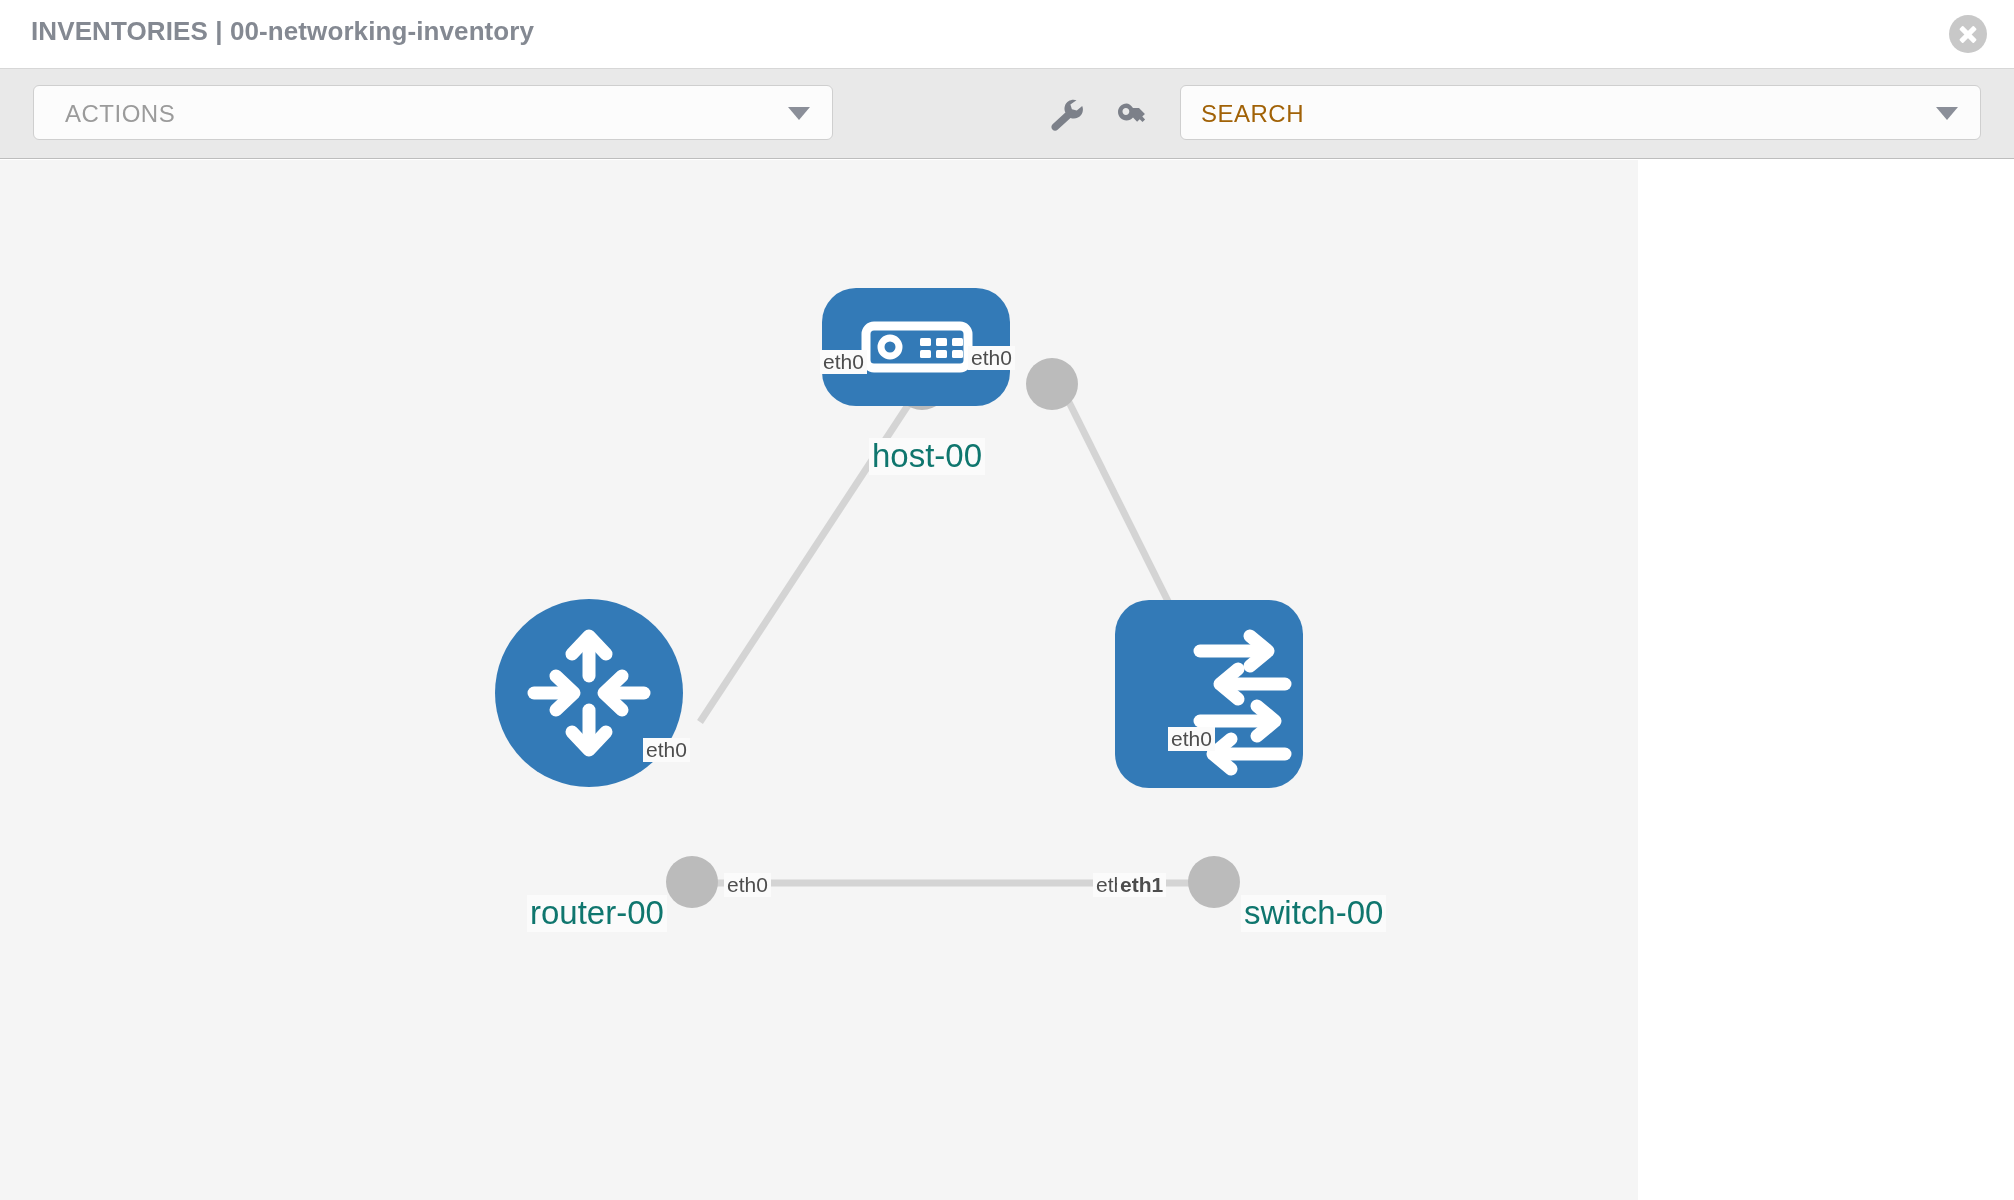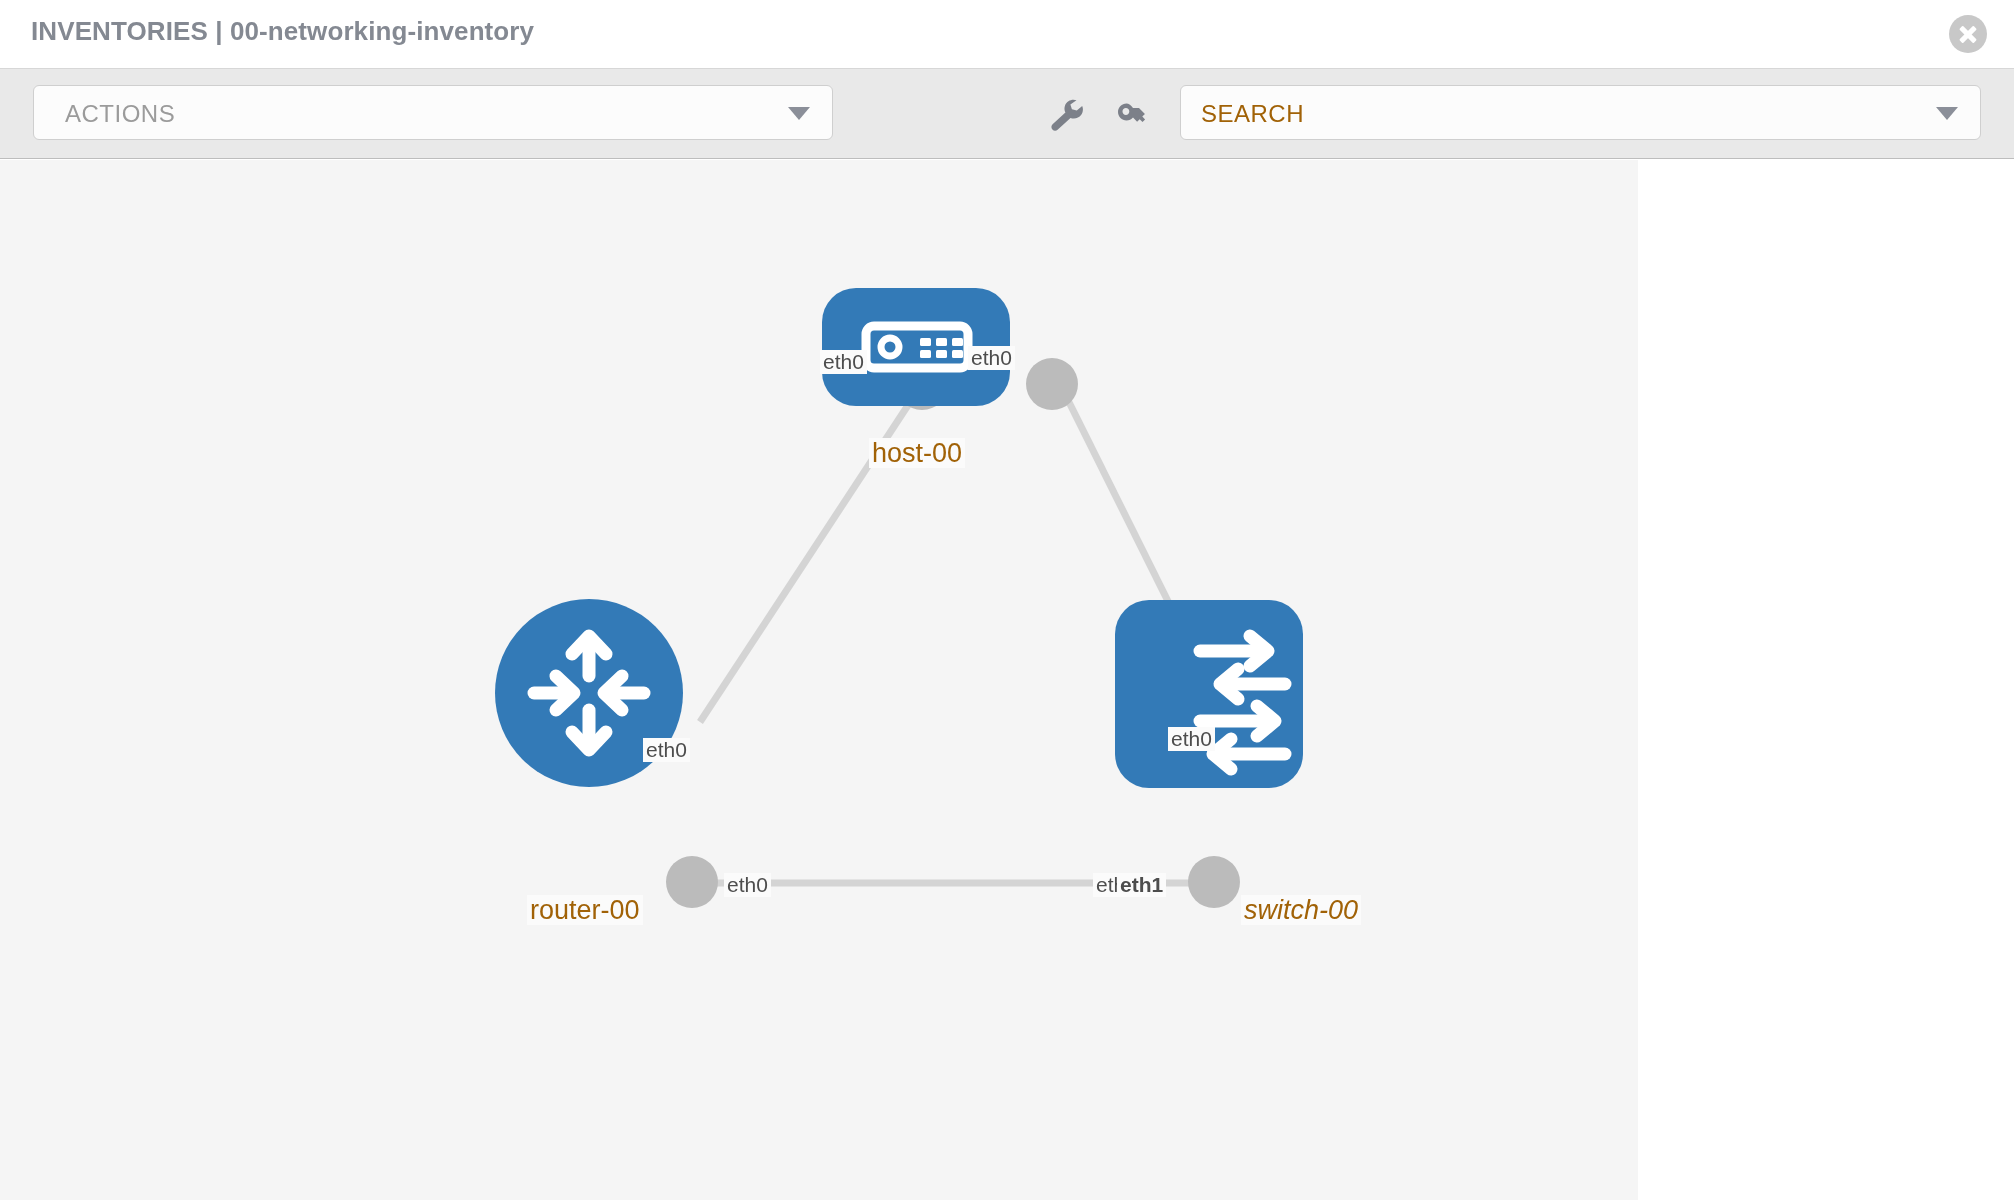--- a/index.html
+++ b/index.html
@@ -141,22 +141,22 @@
   .topology-svg {
     position: absolute;
     top: 0; left: 0;
     width: 2014px;
     height: 1040px;
   }
 
   
   .node-label {
     position: absolute;
-    font-size: 27px;
-    color: #a16207;
+    font-size: 33px;
+    color: #0f766e;
     background: #fbfbfb;
     white-space: nowrap;
     line-height: 1.05;
     padding: 1px 3px;
   }
   .iface-label {
     position: absolute;
     font-size: 21px;
     color: #4d4d4d;
     background: #fbfbfb;
@@ -290,16 +290,16 @@
     <div class="iface-label" style="left:724px;  top:713px;">eth0</div>
 
     <div class="iface-label" style="left:1093px; top:713px;">eth0</div>
 
     <div class="iface-label" style="left:1117px; top:713px;font-weight:bold;">eth1</div>
 
     <div class="node-label" style="left:869px;  top:278px;">host-00</div>
 
     <div class="node-label" style="left:527px;  top:735px;">router-00</div>
 
-    <div class="node-label" style="left:1241px; top:735px;font-style:italic;">switch-00</div>
+    <div class="node-label" style="left:1241px; top:735px;">switch-00</div>
 
   </div>
 </div>
 
 </body></html>

